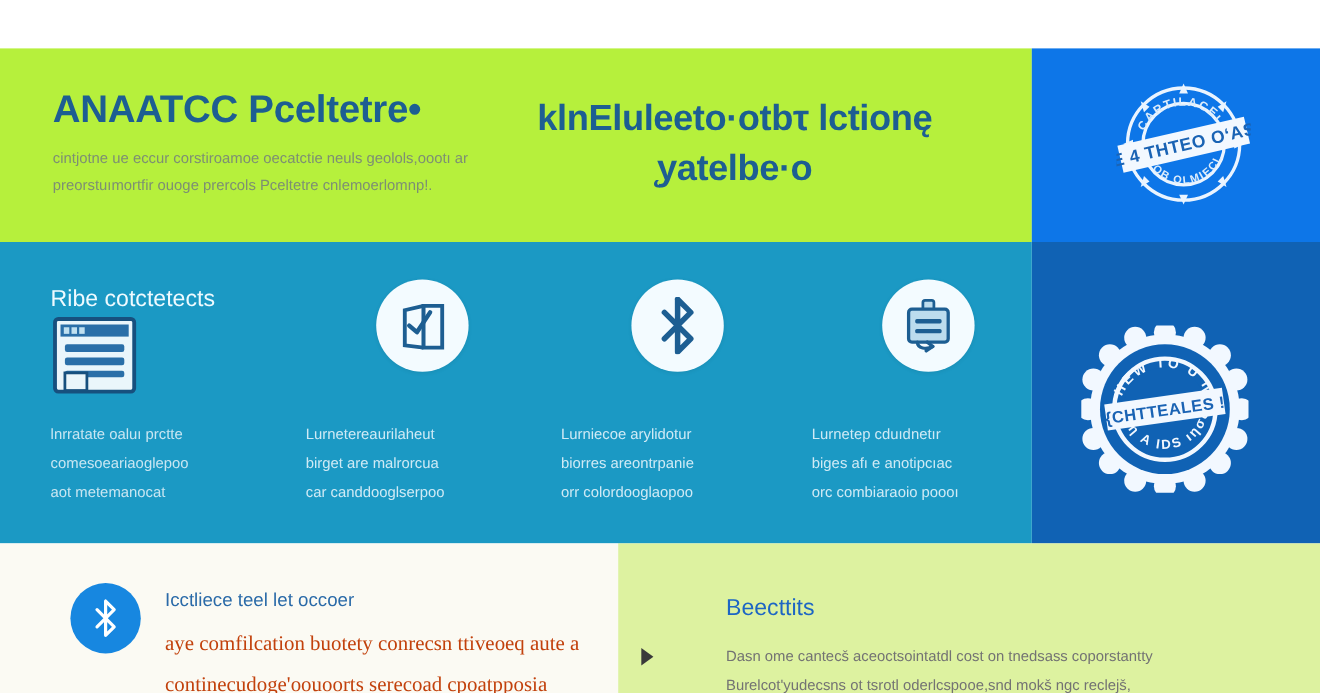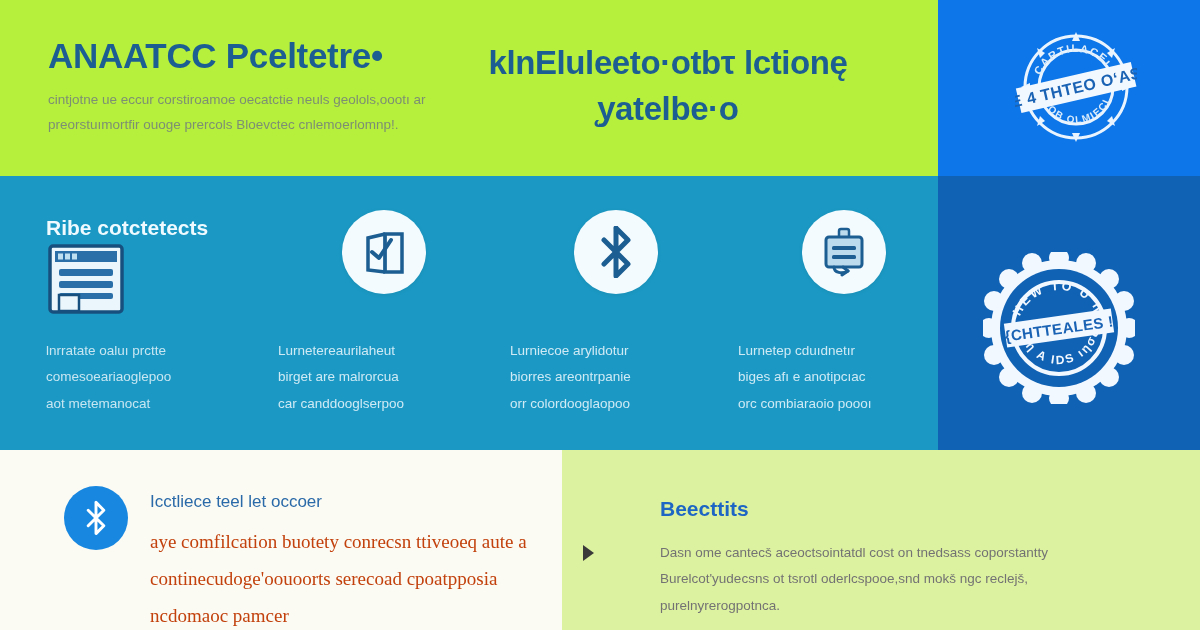--- a/index.html
+++ b/index.html
@@ -9,20 +9,21 @@
     height: 630px;
     overflow: hidden;
     font-family: "Liberation Sans", sans-serif;
     background: #ffffff;
   }
 
   .poster {
     position: relative;
     width: 1200px;
     height: 518px;
+    margin-top: 44px;
   }
 
   
   .band-top {
     position: absolute;
     left: 0; top: 0;
     width: 938px; height: 176px;
     background: #b6f03c;
     overflow: hidden;
   }
@@ -97,21 +98,21 @@
     left: 0; top: 176px;
     width: 938px; height: 274px;
     background: #1b99c4;
     overflow: hidden;
   }
 
   .mid-heading {
     position: absolute;
     left: 46px; top: 216px;
     font-size: 21px;
-    font-weight: bold;
+    font-weight: normal;
     color: #eefaff;
     filter: blur(0.4px);
   }
 
   .feature {
     position: absolute;
     top: 206px;
     width: 212px;
   }
   .feature.f0 { left: 46px; }
@@ -196,21 +197,21 @@
     left: 562px; top: 450px;
     width: 638px; height: 180px;
     background: #ddf2a0;
     overflow: hidden;
   }
 
   .br-title {
     position: absolute;
     left: 660px; top: 497px;
     font-size: 21px;
-    font-weight: bold;
+    font-weight: normal;
     color: #1d66c4;
     filter: blur(0.35px);
   }
 
   .br-bullet {
     position: absolute;
     left: 583px; top: 545px;
     width: 0; height: 0;
     border-left: 11px solid #3a3a3a;
     border-top: 8px solid transparent;
@@ -229,21 +230,21 @@
 </style>
 </head>
 <body>
 
 <div class="poster">
 
   <div class="band-top">
     <div class="hero-left">
       <div class="hero-title">ANAATCC Pceltetre•</div>
       <div class="hero-sub" style="white-space:pre-line">cintjotne ue eccur corstiroamoe  oecatctie neuls geolols,oootı ar
-preorstuımortfir ouoge prercols Bloevctec cnlemoerlomnp!.</div>
+preorstuımortfir ouoge prercols Pceltetre cnlemoerlomnp!.</div>
     </div>
     <div class="hero-right">klnEluleeto·otbτ lctionę ̨yatelbe·o</div>
   </div>
 
   <div class="rail-top"></div>
   <div class="rail-mid"></div>
 
   <svg class="seal-top" viewBox="0 0 122 122">
     <g fill="none" stroke="#eaf4ff" stroke-width="3">
       <circle cx="61" cy="59" r="51"></circle>

